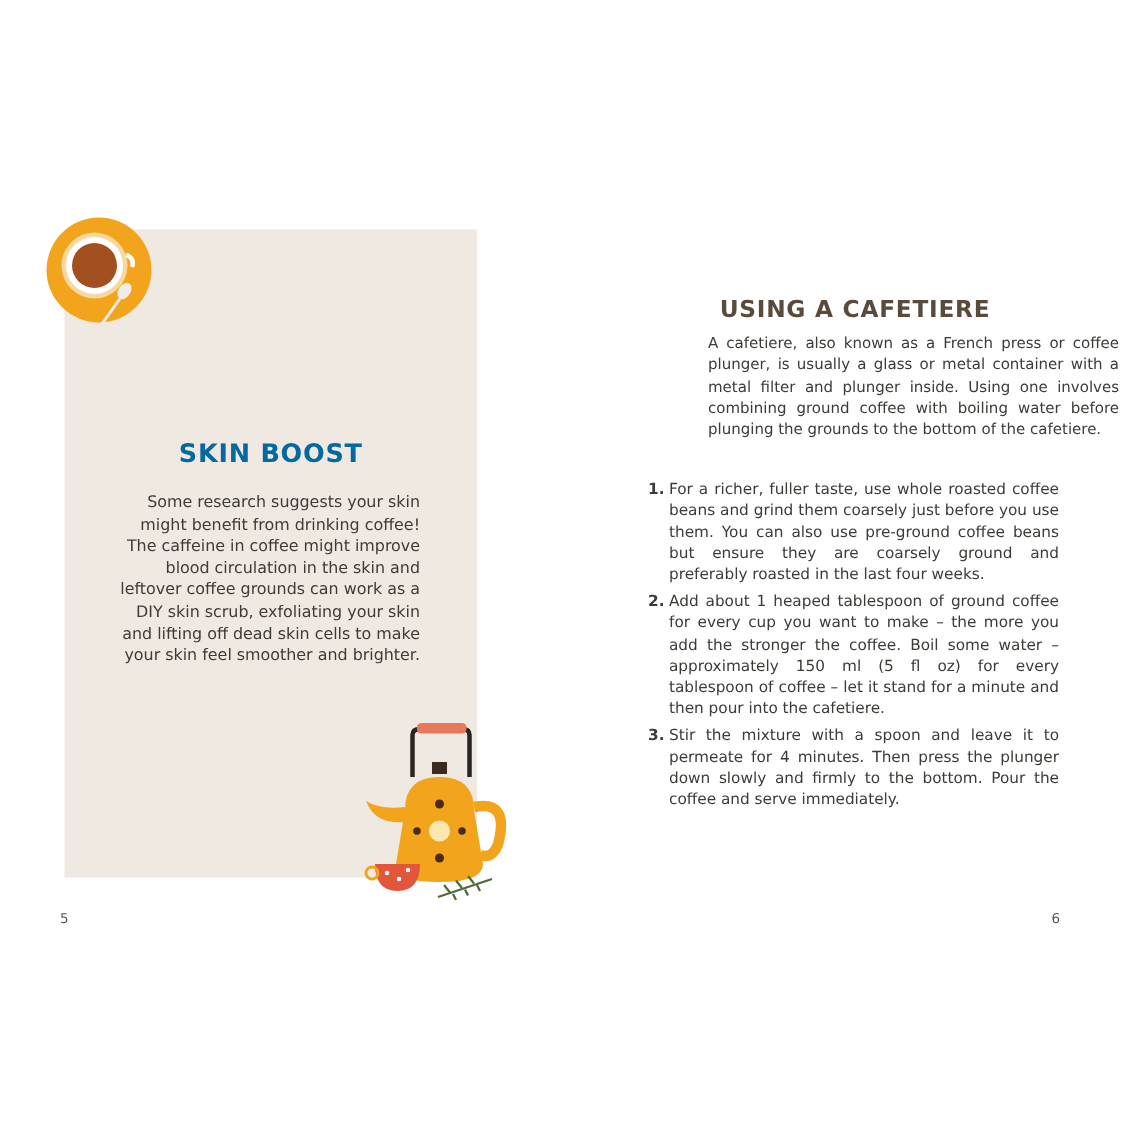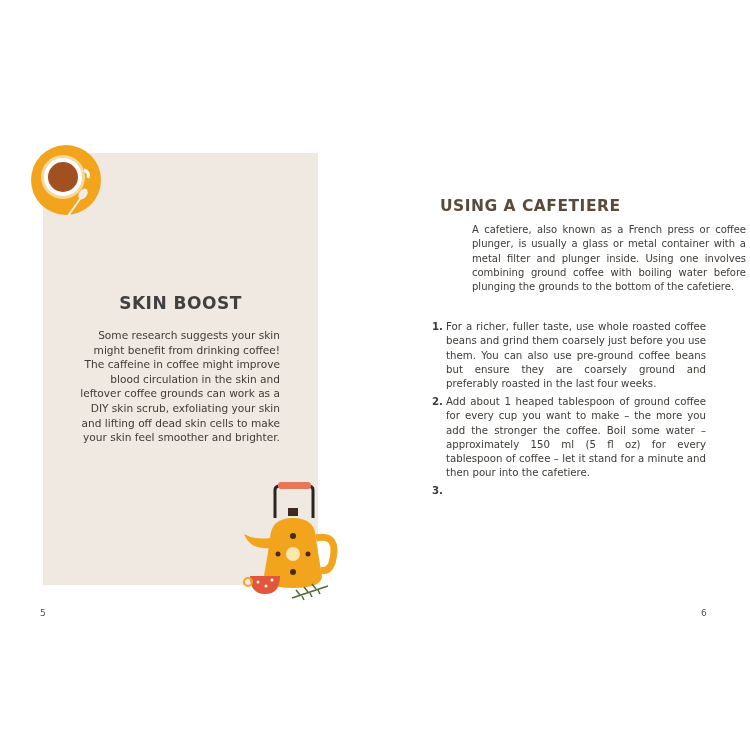--- a/index.html
+++ b/index.html
@@ -4,28 +4,28 @@
 <style>
   html, body { margin:0; padding:0; }
   body { width:750px; height:750px; background:#ffffff; position:relative; overflow:hidden;
          font-family:"DejaVu Sans", sans-serif; color:#3e3a36; }
   .page { position:absolute; top:0; height:750px; }
   .left-page { left:0; width:375px; }
   .right-page { left:375px; width:375px; }
 
   .panel { position:absolute; left:43px; top:153px; width:275px; height:432px; background:#f0e9e2; }
   .panel-title { position:absolute; left:43px; top:293px; width:275px; text-align:center;
-                 font-size:17px; font-weight:bold; color:#404040; letter-spacing:0.5px; }
+                 font-size:17px; font-weight:bold; color:#0369a1; letter-spacing:0.5px; }
   .panel-body { position:absolute; left:80px; top:328px; width:200px; text-align:right;
                 font-size:10.6px; line-height:14.6px; color:#3e3a36; }
 
   .cup-icon { position:absolute; left:30px; top:144px; width:72px; height:72px; }
   .teapot-icon { position:absolute; left:240px; top:478px; width:105px; height:125px; }
 
-  .right-title { position:absolute; left:440px; top:197px; width:260px; 
+  .right-title { position:absolute; left:440px; top:197px; width:260px; text-align:center;
                  font-size:15.5px; font-weight:bold; color:#5a4a3c; letter-spacing:0.5px; }
   .intro { position:absolute; left:432px; top:223px; width:274px; text-align:justify;
            font-size:10px; line-height:14.3px; color:#3e3a36;margin-left:40px; }
   .steps { position:absolute; left:432px; top:320px; width:274px; margin:0; padding:0; list-style:none; }
   .step { position:relative; padding-left:14px; text-align:justify; font-size:10.2px;
           line-height:14.3px; margin-bottom:3.5px; color:#3e3a36; }
   .step-num { position:absolute; left:0; top:0; font-weight:bold; }
 
   .page-num { position:absolute; top:608px; font-size:9px; color:#555; }
   .page-num.left { left:40px; }
@@ -81,16 +81,17 @@
   <li class="step">
     <span class="step-num">1.</span>
     <span>For a richer, fuller taste, use whole roasted coffee beans and grind them coarsely just before you use them. You can also use pre-ground coffee beans but ensure they are coarsely ground and preferably roasted in the last four weeks.</span>
   </li>
   <li class="step">
     <span class="step-num">2.</span>
     <span>Add about 1 heaped tablespoon of ground coffee for every cup you want to make – the more you add the stronger the coffee. Boil some water – approximately 150 ml (5 fl oz) for every tablespoon of coffee – let it stand for a minute and then pour into the cafetiere.</span>
   </li>
   <li class="step">
     <span class="step-num">3.</span>
+    <span>Stir the mixture with a spoon and leave it to permeate for 4 minutes. Then press the plunger down slowly and firmly to the bottom. Pour the coffee and serve immediately.</span>
   </li>
 </ol>
 
 <div class="page-num right">6</div>
 
 </body></html>

